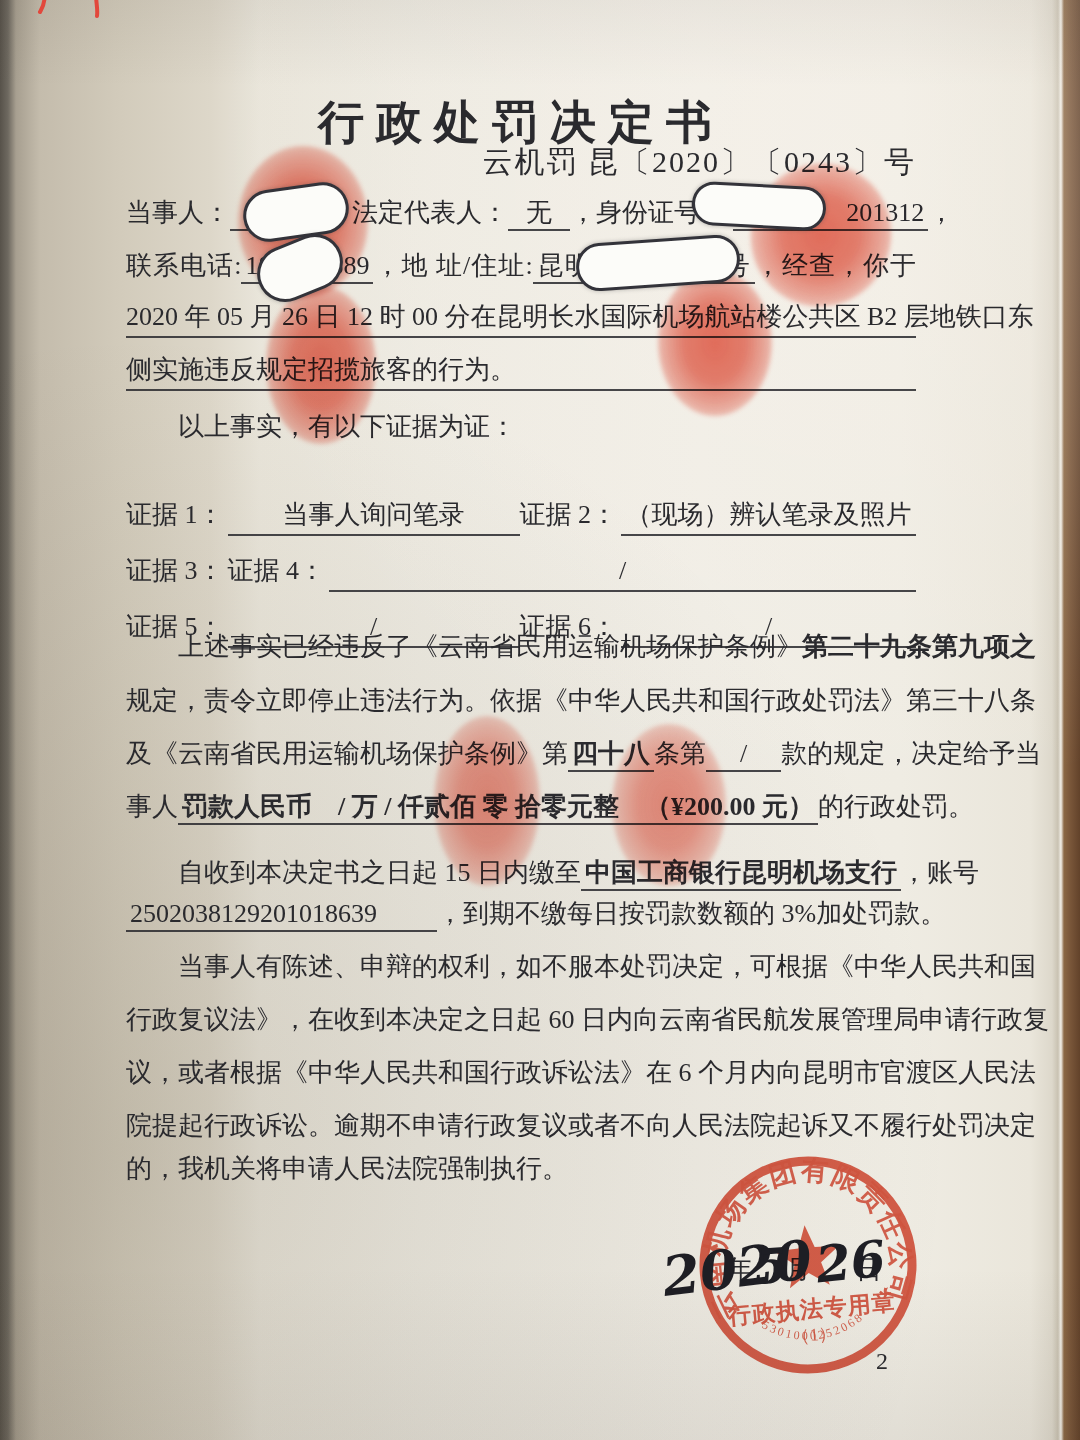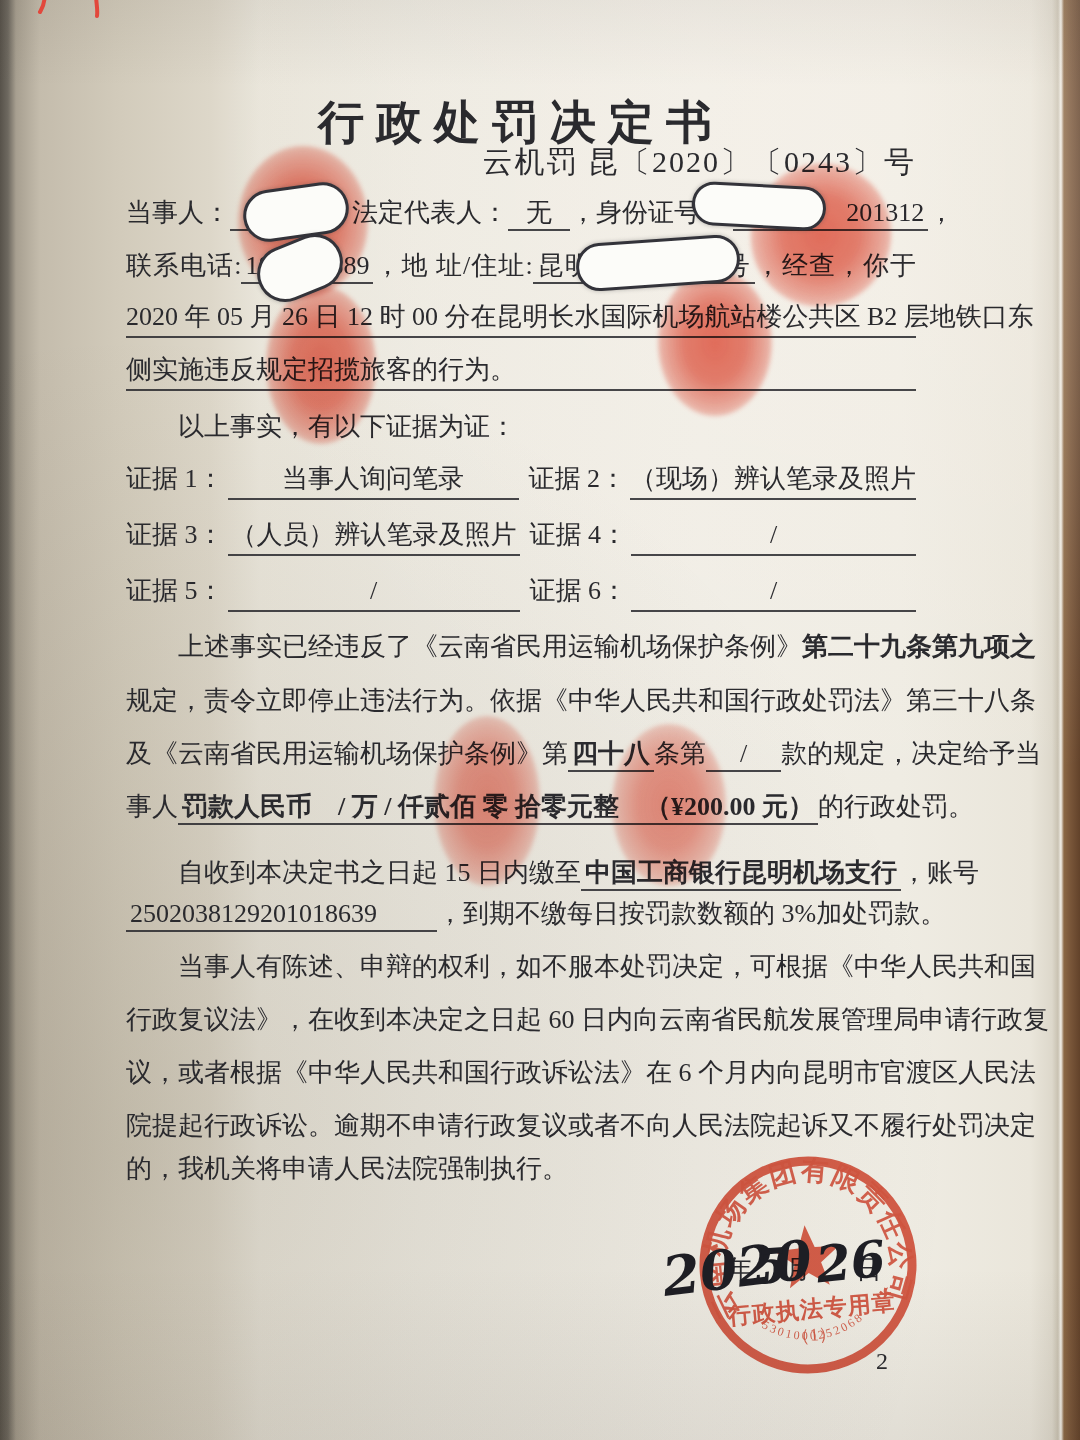--- a/index.html
+++ b/index.html
@@ -32,22 +32,22 @@
   }
   .docno{position:absolute; left:0; width:100%; text-align:right; font-size:30px; letter-spacing:2px;}
   .u{border-bottom:2px solid rgba(40,40,45,0.85); padding:0 4px 2px;}
   .b{font-weight:700;}
   .gap{display:inline-block;}
   .ul-full{border-bottom:2px solid rgba(40,40,45,0.85); padding-bottom:2px;}
   .indent{padding-left:52px;}
   .ev-row{display:flex; align-items:baseline;}
   .ev-label{flex:0 0 auto; padding-right:4px;}
   .ev-val{border-bottom:2px solid rgba(40,40,45,0.85); text-align:center; padding-bottom:2px;}
-  .ev-val.left{width:292px; margin-right:10px;}
-  .ev-val.right{flex:1 1 auto;}
+  .ev-val.left{width:292px; }
+  .ev-val.right{flex:1 1 auto;margin-top:36px;}
   
   .fp{
     position:absolute; z-index:3; border-radius:50%;
     background:radial-gradient(ellipse at 50% 50%,
       var(--fingerprint_red,#e96755) 0%,
       rgba(233,103,85,0.88) 38%,
       rgba(233,103,85,0.55) 62%,
       rgba(233,103,85,0.18) 80%,
       rgba(233,103,85,0) 100%);
     filter:blur(2px); mix-blend-mode:multiply; opacity:.92;
@@ -105,21 +105,20 @@
     <div class="ln indent" style="top:410px">以上事实，有以下证据为证：</div>
 
     <div class="ln ev-row" style="top:462px">
       <span class="ev-label">证据 1：</span>
       <span class="ev-val left">当事人询问笔录</span>
       <span class="ev-label">证据 2：</span>
       <span class="ev-val right">（现场）辨认笔录及照片</span>
     </div>
     <div class="ln ev-row" style="top:518px">
       <span class="ev-label">证据 3：</span>
-      <span class="ev-val left">（人员）辨认笔录及照片</span>
       <span class="ev-label">证据 4：</span>
       <span class="ev-val right">/</span>
     </div>
     <div class="ln ev-row" style="top:574px">
       <span class="ev-label">证据 5：</span>
       <span class="ev-val left">/</span>
       <span class="ev-label">证据 6：</span>
       <span class="ev-val right">/</span>
     </div>
 

